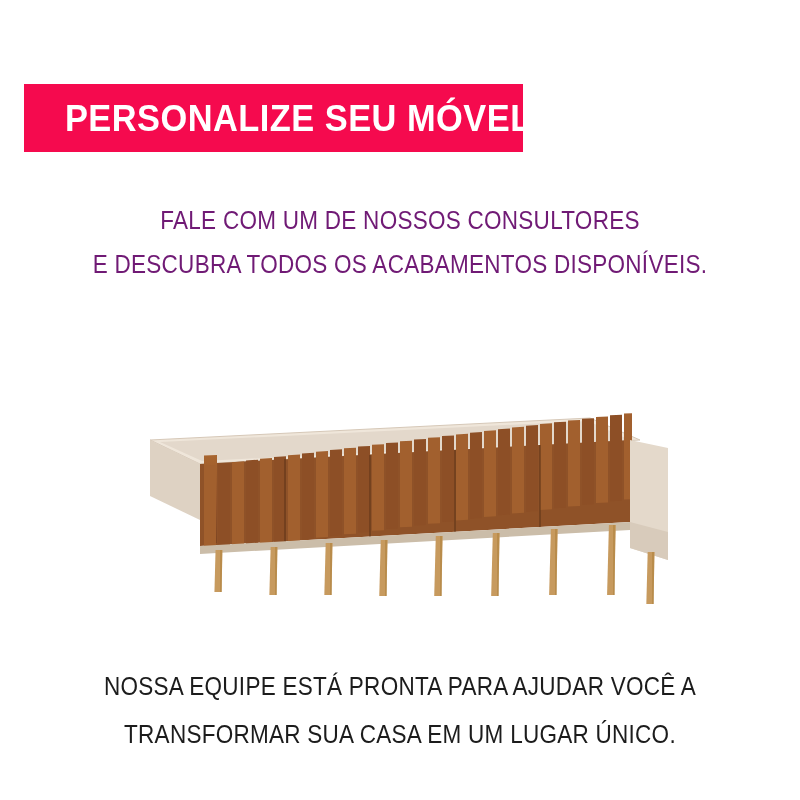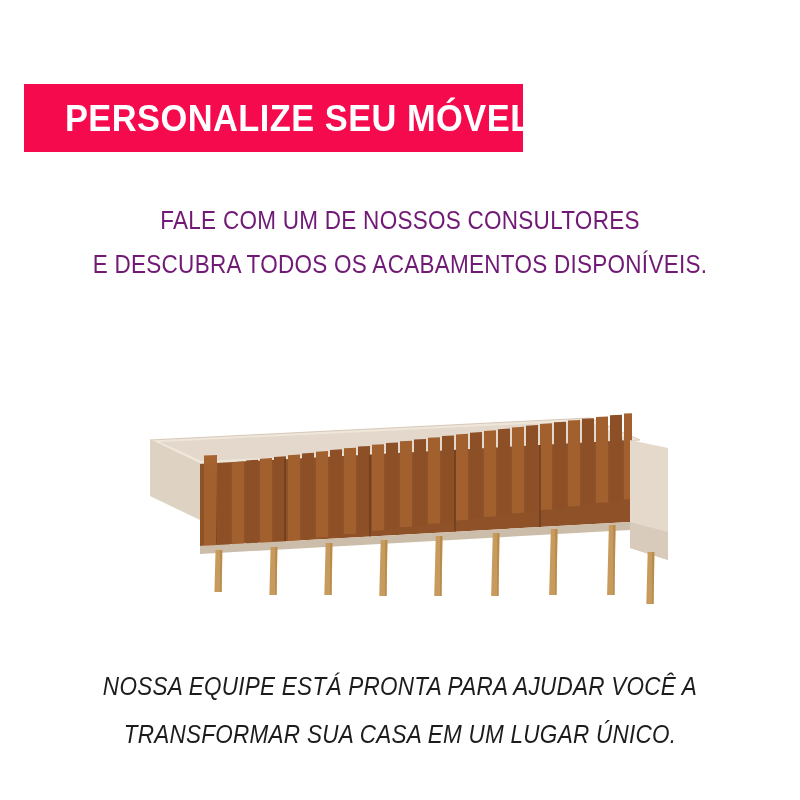--- a/index.html
+++ b/index.html
@@ -64,21 +64,20 @@
   }
 
   
   .footer-text {
     position: absolute;
     left: 0;
     top: 662px;
     width: 800px;
     text-align: center;
     color: #1c1c1c;
-    font-style: italic;
   }
   .footer-text .line {
     font-family: "Liberation Sans Narrow", "Liberation Sans", sans-serif;
     font-size: 25px;
     letter-spacing: 0.3px;
     line-height: 48px;
     transform: scaleX(0.90);
     white-space: nowrap;
   }
 

